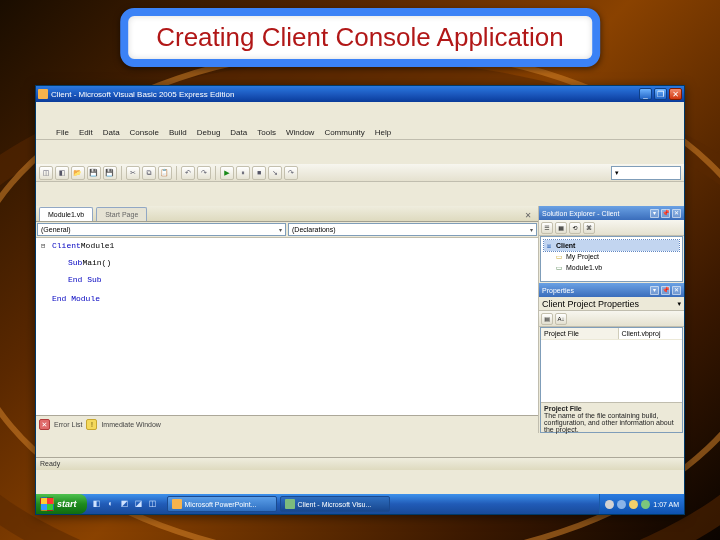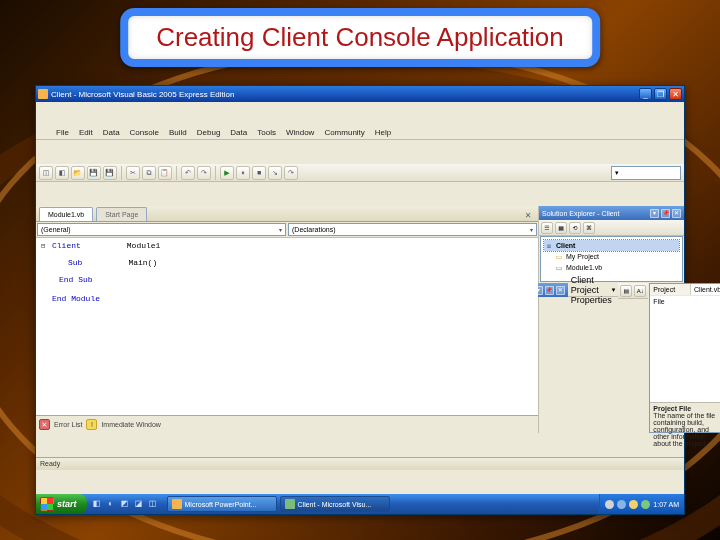--- a/index.html
+++ b/index.html
@@ -64,41 +64,41 @@
   .tab.inactive { background: #e6e3d4; color: #666; }
   .tabstrip .spacer { flex: 1; }
   .tab-close { width: 10px; height: 10px; font-size: 8px; text-align: center; line-height: 9px; color: #666; margin-right: 2px; }
   .combos { height: 16px; display: flex; background: #ece9d8; border-bottom: 1px solid #c0bdae; }
   .combo { flex: 1; margin: 1px; background: #fff; border: 1px solid #7f9db9; font-size: 7px; padding: 0 3px; line-height: 12px; display: flex; align-items: center; }
   .combo::after { content: "▾"; margin-left: auto; font-size: 6px; color: #555; }
   .code-area { flex: 1; background: #fff; position: relative; overflow: hidden; padding: 2px 0 0 0; }
   .code-line { display: flex; align-items: center; font-family: Consolas, "Courier New", monospace; font-size: 8px; height: 11px; padding-left: 16px; }
   .code-line .gutter { width: 10px; margin-left: -14px; margin-right: 4px; text-align: center; color: #555; font-size: 7px; }
   .kw { color: #0000c0; }
-  .nm { color: #000; margin-left: 46px; }
+  .nm { color: #000; }
   .output-pane { height: 18px; background: #ece9d8; border-top: 1px solid #aca899; display: flex; align-items: center; padding: 0 3px; gap: 4px; font-size: 7px; color: #444; }
   .out-ico { width: 11px; height: 11px; border-radius: 2px; text-align: center; line-height: 10px; font-size: 7px; }
   .out-red { background: #e06a6a; border: 1px solid #b13a3a; color: #fff; }
   .out-yel { background: #f4d95b; border: 1px solid #c7a62f; color: #5a4700; }
 
   .right-col { width: 145px; display: flex; flex-direction: column; background: #ece9d8; }
   .panel-title { height: 14px; background: linear-gradient(to bottom, #6aa1e4, #3a6dbb); color: #fff; display: flex; align-items: center; padding: 0 3px; font-size: 7px; }
   .panel-title .spacer { flex: 1; }
   .panel-title .pb { width: 9px; height: 9px; margin-left: 2px; background: rgba(255,255,255,0.25); border: 1px solid rgba(255,255,255,0.5); border-radius: 1px; font-size: 6px; text-align: center; line-height: 7px; }
   .panel-tool { height: 16px; background: linear-gradient(to bottom, #f7f6ef, #e5e1cf); border-bottom: 1px solid #c0bdae; display: flex; align-items: center; padding: 0 2px; gap: 2px; }
   .mini { width: 12px; height: 12px; background: linear-gradient(to bottom, #fff, #e2dfcf); border: 1px solid #c4c0ae; border-radius: 2px; font-size: 6px; text-align: center; line-height: 10px; }
   .tree { flex: 1; background: #fff; border: 1px solid #7f9db9; margin: 0 1px 1px 1px; padding: 3px; font-size: 7px; overflow: hidden; }
   .tree-item { display: flex; align-items: center; height: 11px; }
   .ti-ind { width: 10px; }
   .ti-ico { width: 10px; height: 9px; margin-right: 2px; display: inline-flex; align-items: center; justify-content: center; font-size: 7px; }
   .ti-ico.app { color: #3a6dbb; }
   .ti-ico.fold { color: #cda82f; }
   .ti-ico.file { color: #5c8b5c; }
   .tree-item.sel { background: #c2d5f0; outline: 1px dotted #6087c2; }
-  .props { height: 150px; display: flex; flex-direction: row; justify-content: center; }
+  .props { height: 150px; display: flex; flex-direction: column; justify-content: center; }
   .props .grid { flex: 1; background: #fff; border: 1px solid #7f9db9; margin: 0 1px 0 1px; display: flex; flex-direction: column; font-size: 7px; }
   .prop-head { height: 14px; background: #ece9d8; border-bottom: 1px solid #c0bdae; padding: 0 3px; display: flex; align-items: center; }
   .prop-row { display: flex; height: 12px; border-bottom: 1px solid #ece9d8; }
   .prop-row > div { padding: 0 3px; line-height: 12px; }
   .prop-row .k { width: 55%; background: #f5f3e9; border-right: 1px solid #d0cdba; }
   .prop-row .v { width: 45%; }
   .prop-desc { height: 30px; background: #ece9d8; border-top: 1px solid #c0bdae; padding: 2px 3px; font-size: 7px; color: #222; }
   .prop-desc .t { font-weight: bold; }
 
   .statusbar { height: 13px; background: linear-gradient(to bottom, #efedde, #dedabf); border-top: 1px solid #aca899; font-size: 7px; padding: 0 4px; line-height: 12px; color: #333; }
@@ -201,21 +201,21 @@
           <span class="gutter">⊟</span>
           <span class="kw">Client</span>
             <span class="nm"> Module1</span>
         </div>
         <div style="height:6px;"></div>
         <div class="code-line" style="padding-left:32px;">
           <span class="kw">Sub</span>
             <span class="nm"> Main()</span>
         </div>
         <div style="height:6px;"></div>
-        <div class="code-line" style="padding-left:23px;">
+        <div class="code-line" style="padding-left:32px;">
           <span class="kw">End Sub</span>
         </div>
         <div style="height:8px;"></div>
         <div class="code-line">
           <span class="kw">End Module</span>
         </div>
       </div>
       <div class="output-pane">
         <span class="out-ico out-red">✕</span>
         <span>Error List</span>

